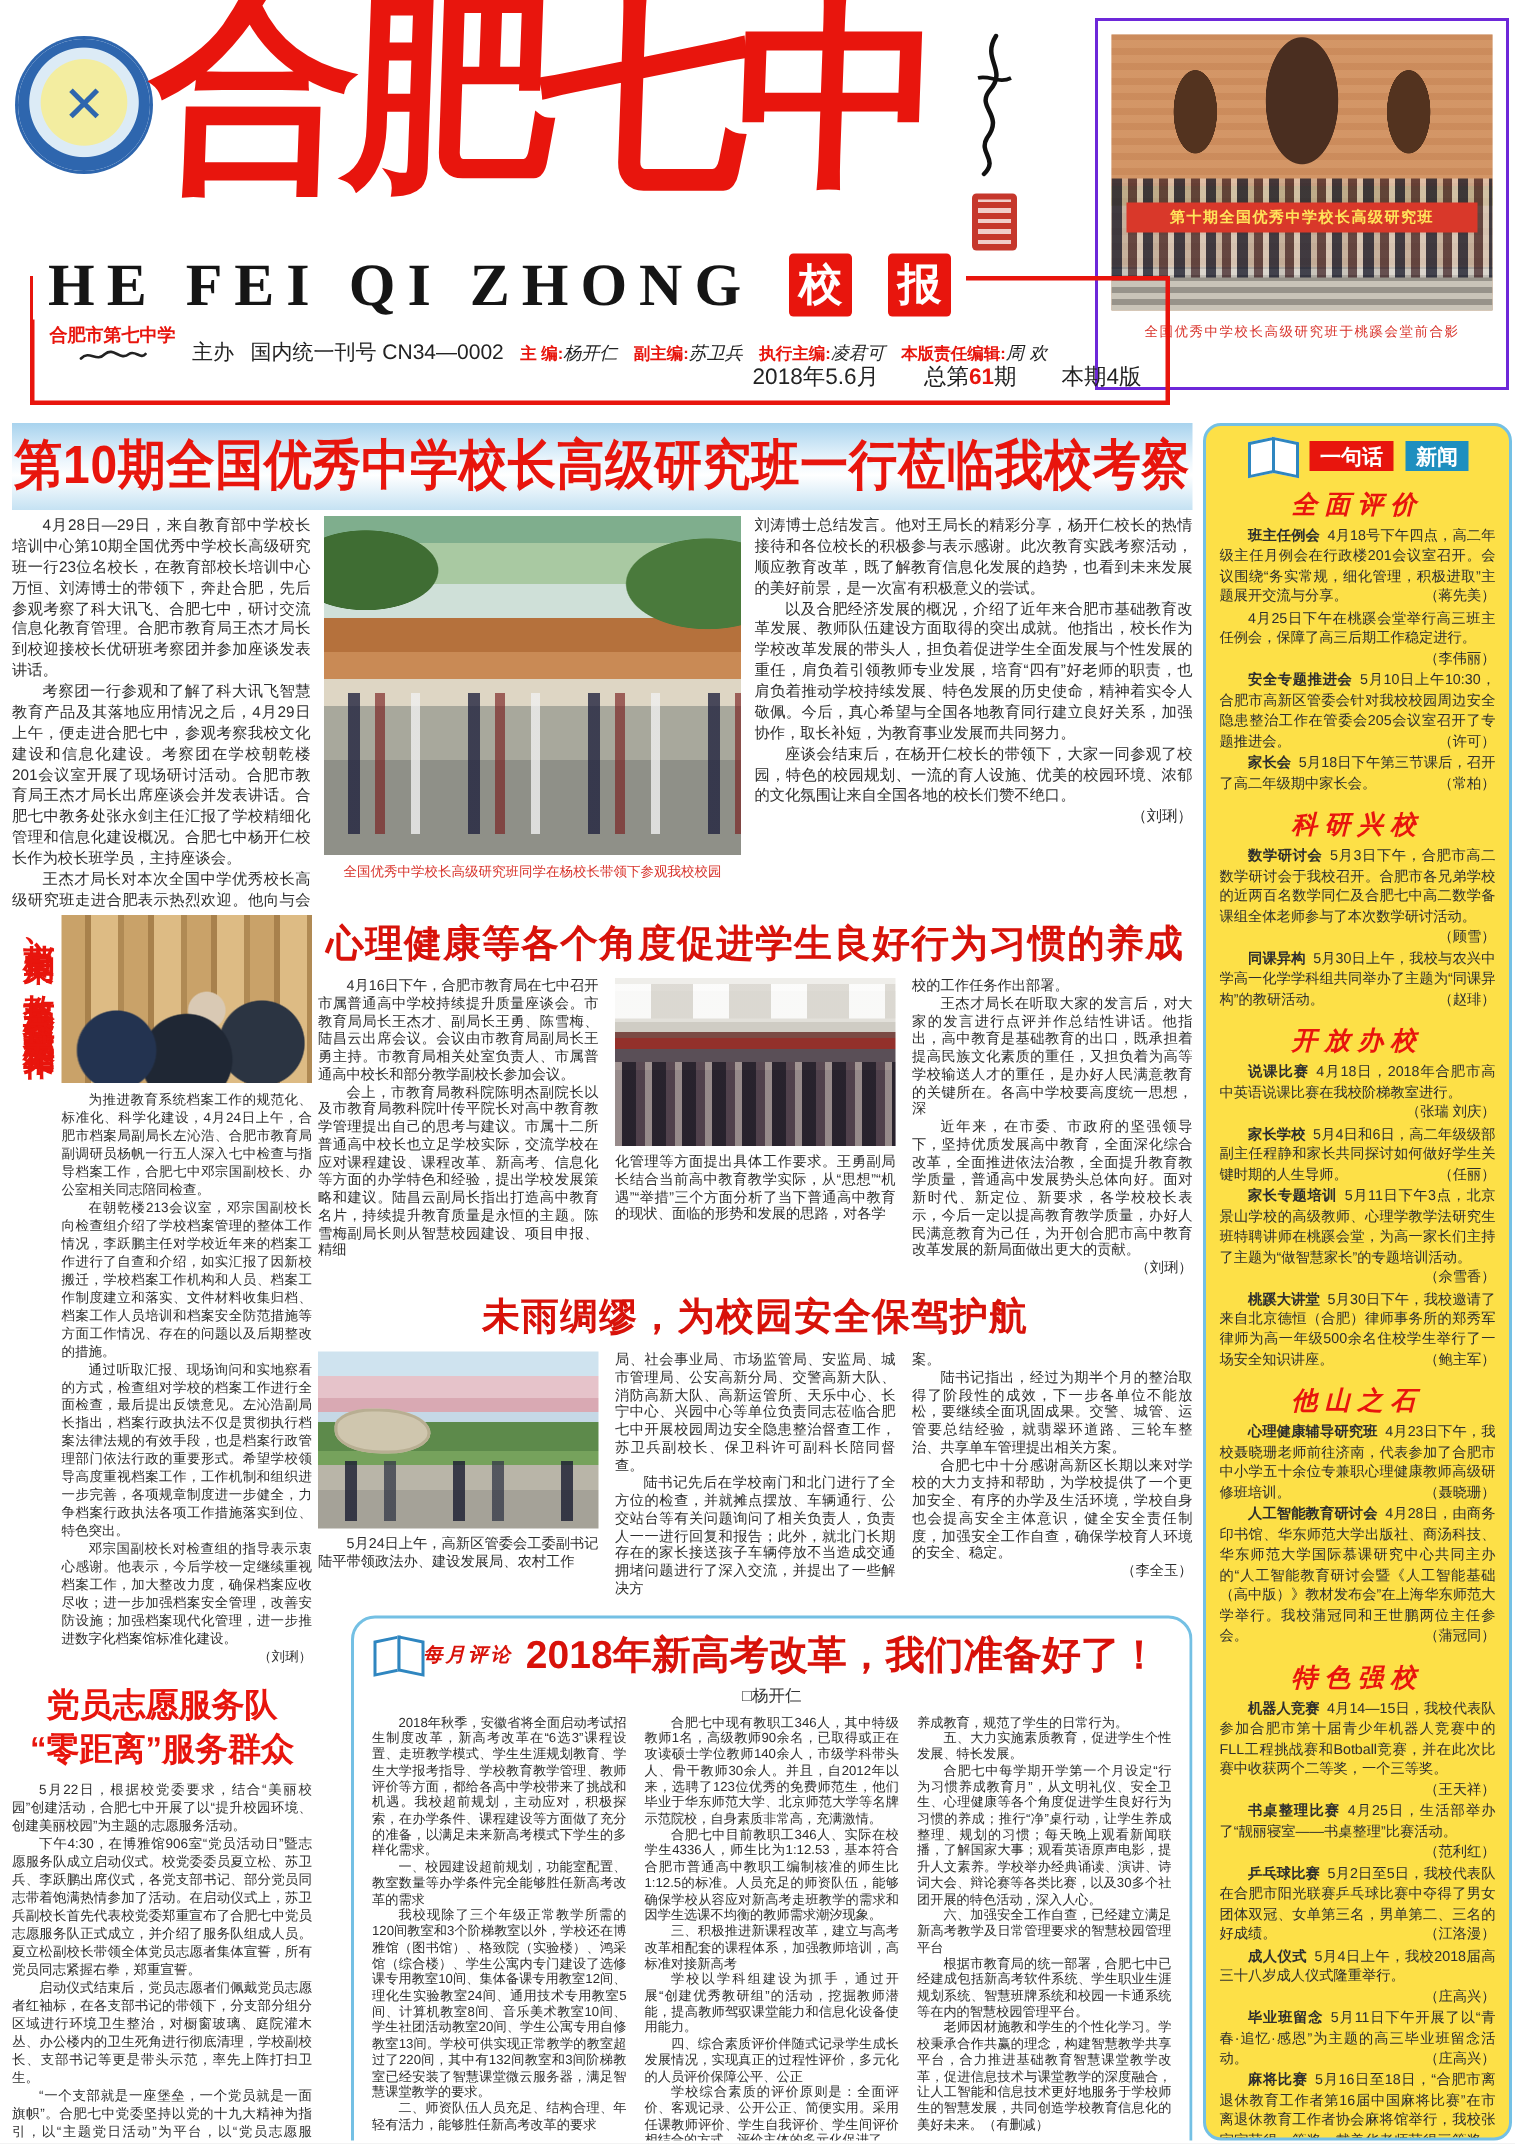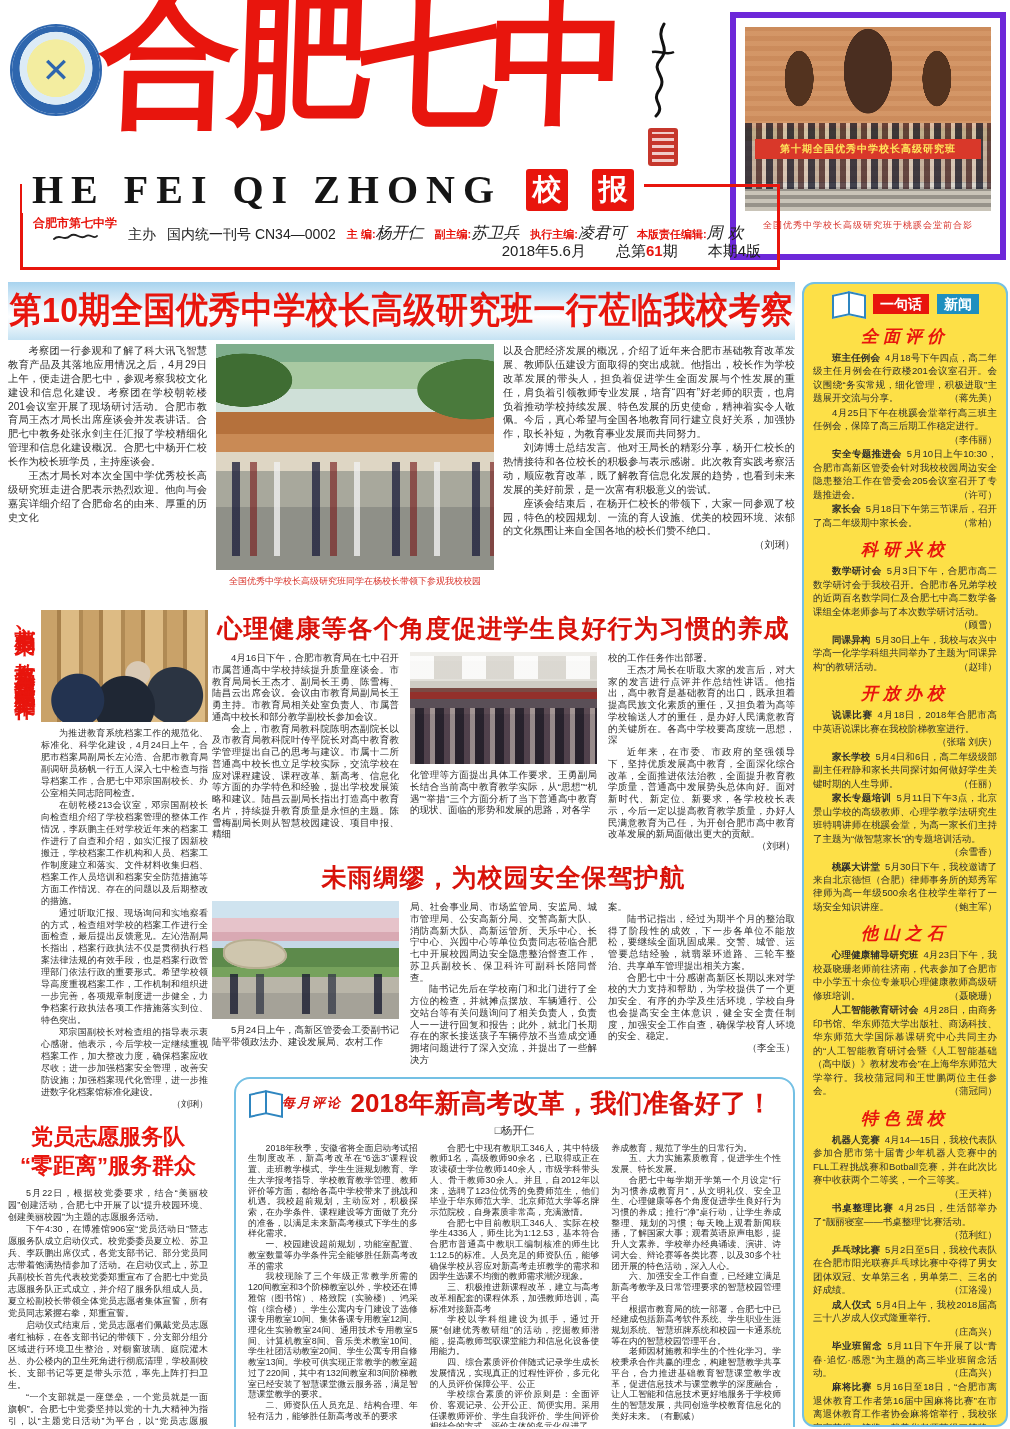--- a/index.html
+++ b/index.html
@@ -25,24 +25,24 @@
          letter-spacing:8px;color:#151515;white-space:nowrap;}
   .pbox{width:42px;height:42px;background:#e8150d;color:#fff;display:flex;align-items:center;
          justify-content:center;font-size:29px;font-weight:900;border-radius:3px;flex:0 0 auto;}
   .info-frame{position:absolute;left:20px;top:184px;width:754px;height:80px;border:3px solid #e8150d;}
   .sponsor-block{display:flex;flex-direction:column;align-items:center;line-height:1.1;}
   .sponsor-name{color:#e8150d;font-weight:bold;font-size:12px;}
   .info-row1{position:absolute;left:10px;right:8px;top:30px;display:flex;align-items:flex-end;gap:11px;
          white-space:nowrap;}
   .plain{font-size:14px;color:#222;}
   .lbl{color:#e8150d;font-weight:bold;font-size:11px;font-style:normal;}
-  .pen{font-size:16px;font-family:"DejaVu Serif","Liberation Serif",serif;font-style:italic;color:#222;}
+  .pen{font-size:12px;font-family:"DejaVu Serif","Liberation Serif",serif;font-style:italic;color:#222;}
   .info-row2{position:absolute;right:16px;top:55px;display:flex;gap:30px;font-size:15px;color:#222;}
   .red{color:#e8150d;}
-  .mast-photo-frame{position:absolute;left:730px;top:12px;width:276px;height:248px;border:6px solid #6d28d9;
+  .mast-photo-frame{position:absolute;left:730px;top:12px;width:276px;height:248px;border:2px solid #6d28d9;
          background:#fff;padding:9px 9px 19px;box-sizing:border-box;}
   .mast-caption{color:#d8322a;font-size:9px;text-align:center;margin-top:8px;letter-spacing:1px;}
   .group-banner{position:absolute;left:4%;right:4%;bottom:28%;z-index:2;background:#d9382a;color:#ffe35a;
          font-weight:bold;font-size:10px;text-align:center;padding:3px 0;letter-spacing:1px;}
 
   
   .photo{position:relative;overflow:hidden;background:#ccc;}
   .photo-group{height:184px;background:
       radial-gradient(ellipse 40px 70px at 50% 24%, #4a2e20 0 60%, transparent 61%),
       radial-gradient(ellipse 24px 46px at 22% 28%, #53331f 0 60%, transparent 61%),
@@ -201,31 +201,32 @@
       </div>
     </div>
   </header>
 
   <div class="banner">
     <span class="banner-text">第10期全国优秀中学校长高级研究班一行莅临我校考察</span>
   </div>
 
   <section class="lead-row">
     <div class="lead-c1">
+        <p class="para">4月28日—29日，来自教育部中学校长培训中心第10期全国优秀中学校长高级研究班一行23位名校长，在教育部校长培训中心万恒、刘涛博士的带领下，奔赴合肥，先后参观考察了科大讯飞、合肥七中，研讨交流信息化教育管理。合肥市教育局王杰才局长到校迎接校长优研班考察团并参加座谈发表讲话。</p>
         <p class="para">考察团一行参观和了解了科大讯飞智慧教育产品及其落地应用情况之后，4月29日上午，便走进合肥七中，参观考察我校文化建设和信息化建设。考察团在学校朝乾楼201会议室开展了现场研讨活动。合肥市教育局王杰才局长出席座谈会并发表讲话。合肥七中教务处张永剑主任汇报了学校精细化管理和信息化建设概况。合肥七中杨开仁校长作为校长班学员，主持座谈会。</p>
         <p class="para">王杰才局长对本次全国中学优秀校长高级研究班走进合肥表示热烈欢迎。他向与会嘉宾详细介绍了合肥命名的由来、厚重的历史文化</p>
       </div>
     <div class="lead-photo-wrap">
       <div class="photo photo-gate"></div>
       <div class="pcap">全国优秀中学校长高级研究班同学在杨校长带领下参观我校校园</div>
     </div>
     <div class="lead-c2 noindent-first">
       <div>
+          <p class="para">刘涛博士总结发言。他对王局长的精彩分享，杨开仁校长的热情接待和各位校长的积极参与表示感谢。此次教育实践考察活动，顺应教育改革，既了解教育信息化发展的趋势，也看到未来发展的美好前景，是一次富有积极意义的尝试。</p>
           <p class="para">以及合肥经济发展的概况，介绍了近年来合肥市基础教育改革发展、教师队伍建设方面取得的突出成就。他指出，校长作为学校改革发展的带头人，担负着促进学生全面发展与个性发展的重任，肩负着引领教师专业发展，培育“四有”好老师的职责，也肩负着推动学校持续发展、特色发展的历史使命，精神着实令人敬佩。今后，真心希望与全国各地教育同行建立良好关系，加强协作，取长补短，为教育事业发展而共同努力。</p>
-          <p class="para">刘涛博士总结发言。他对王局长的精彩分享，杨开仁校长的热情接待和各位校长的积极参与表示感谢。此次教育实践考察活动，顺应教育改革，既了解教育信息化发展的趋势，也看到未来发展的美好前景，是一次富有积极意义的尝试。</p>
           <p class="para">座谈会结束后，在杨开仁校长的带领下，大家一同参观了校园，特色的校园规划、一流的育人设施、优美的校园环境、浓郁的文化氛围让来自全国各地的校长们赞不绝口。</p>
         </div>
       <div class="byline">（刘琍）</div>
     </div>
   </section>
 
   <aside class="left-col">
     <div class="archives">
       <div class="vtitle">市档案局、教育局检查指导我校档案工作</div>
       <div class="arch-body">

